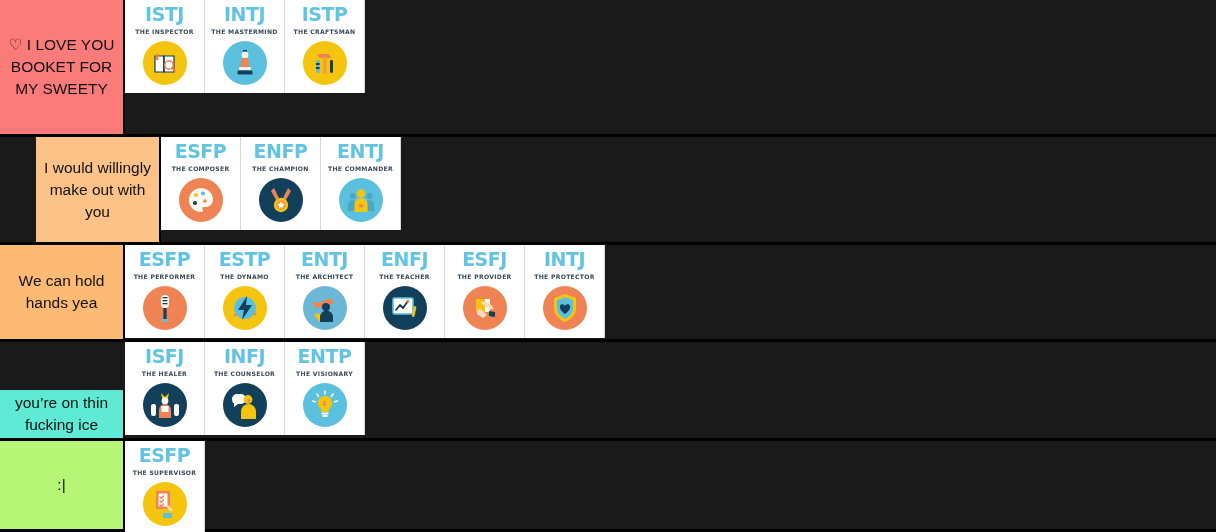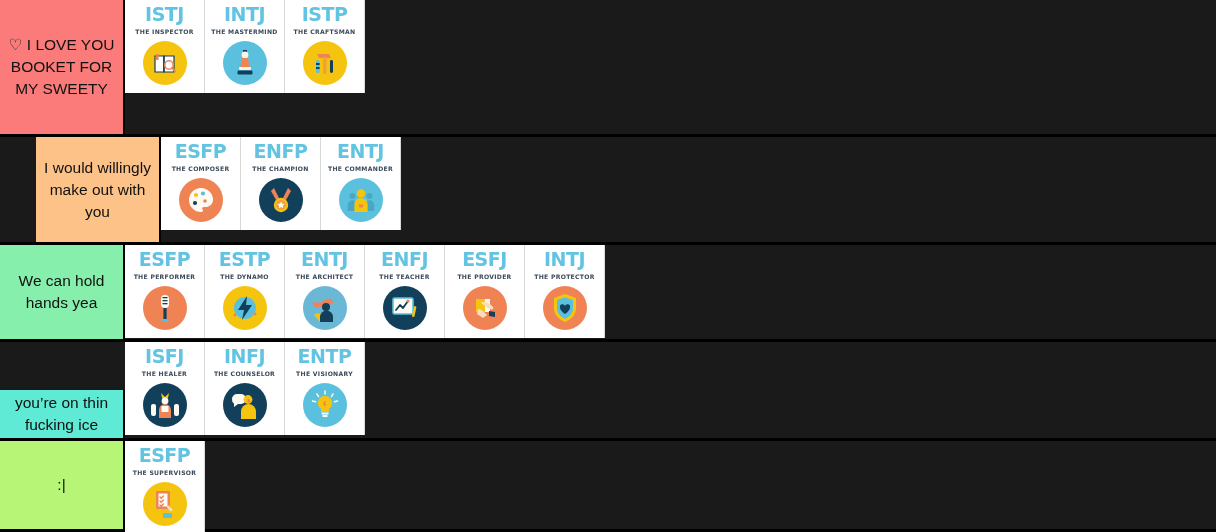--- a/index.html
+++ b/index.html
@@ -224,21 +224,21 @@
                 <circle cx="15" cy="8.5" r="4.3" fill="#f5c40f"></circle>
                 <path d="M8.4 27v-7.5a6.6 6.6 0 0113.2 0V27z" fill="#f5c40f"></path>
                 <path d="M12.6 19.5h4.8l-.8 3h-3.2z" fill="#ef8354"></path>
               </svg>
             </div>
           </div>
           <div class="spacer-fill"></div>
         </div>
       </div>
       <div class="tier-row" style="height: 97px;">
-        <div class="tier-label" style="background: #86efac;">We can hold hands yea</div>
+        <div class="tier-label" style="background: #fdba74;">We can hold hands yea</div>
         <div class="tier-items">
           <div class="card">
             <div class="mbti">ESFP</div>
             <div class="role">The Performer</div>
             <div class="emblem" style="background: rgb(239, 131, 84);">
               <svg width="22" height="30" viewBox="0 0 22 30">
                 <rect x="7" y="2" width="8" height="13" rx="4" fill="#fdfaf4"></rect>
                 <rect x="8.5" y="4" width="5" height="1.3" fill="#123f5a"></rect>
                 <rect x="8.5" y="7" width="5" height="1.3" fill="#123f5a"></rect>
                 <rect x="8.5" y="10" width="5" height="1.3" fill="#123f5a"></rect>

